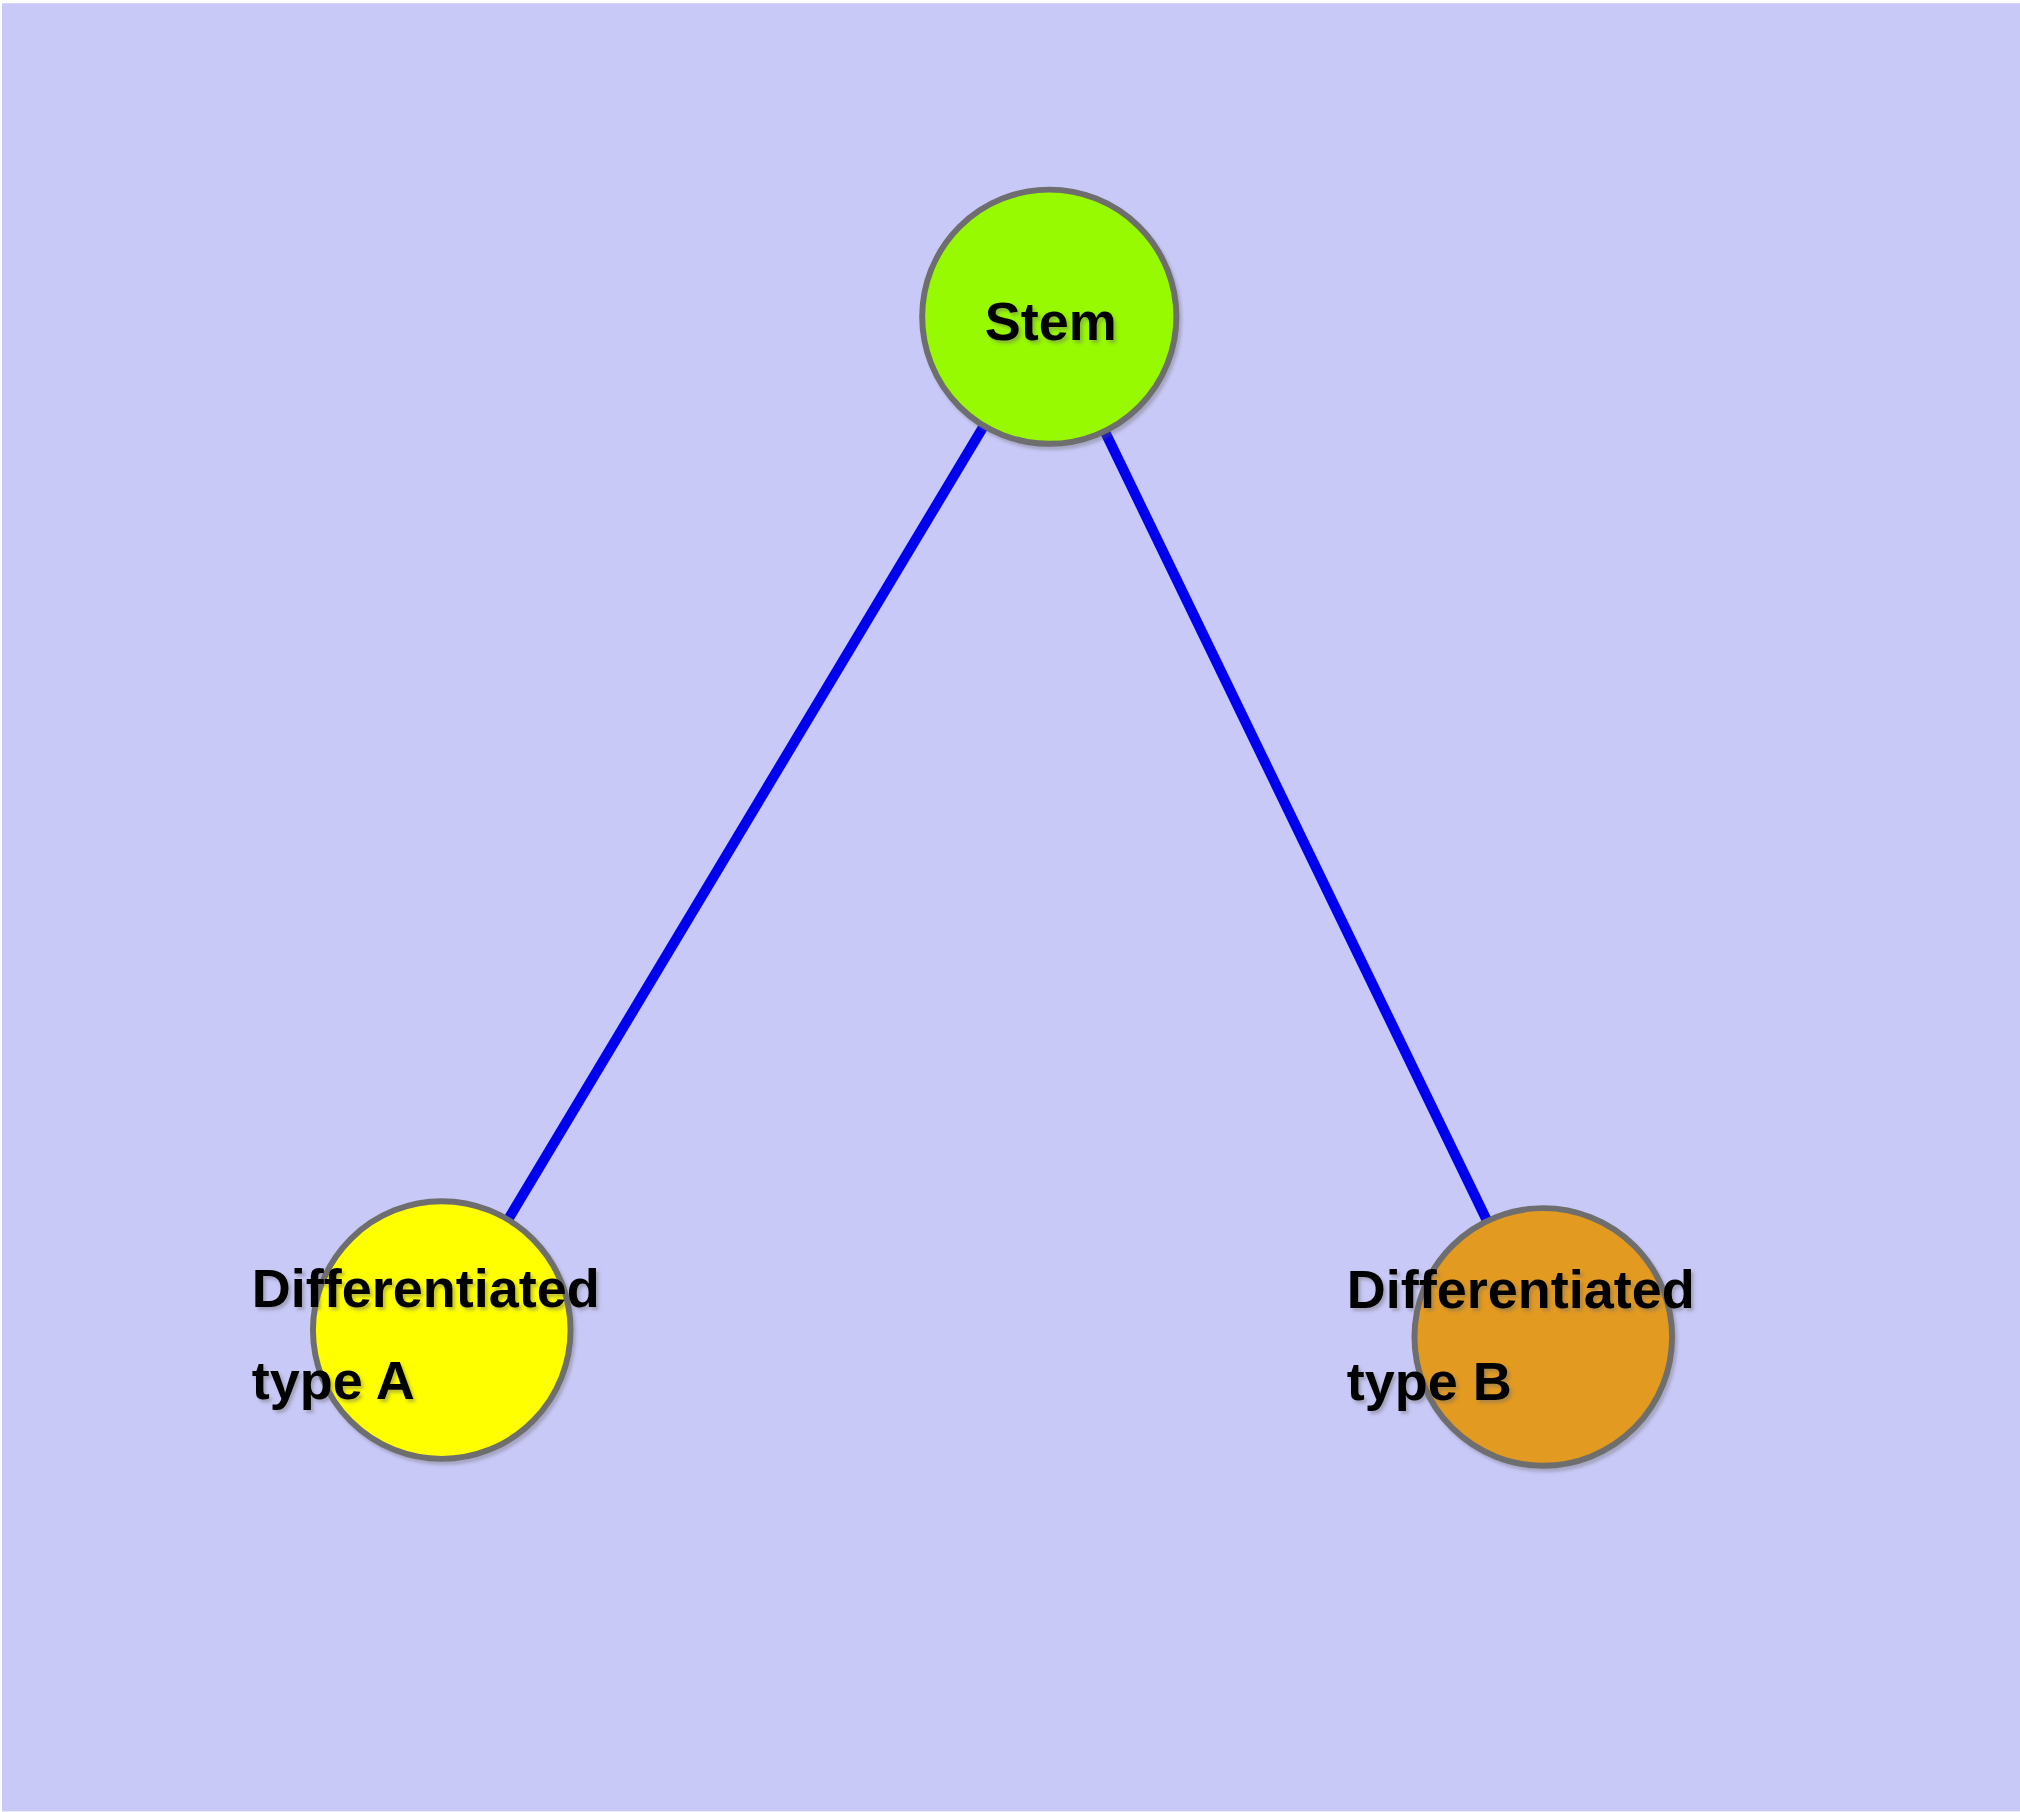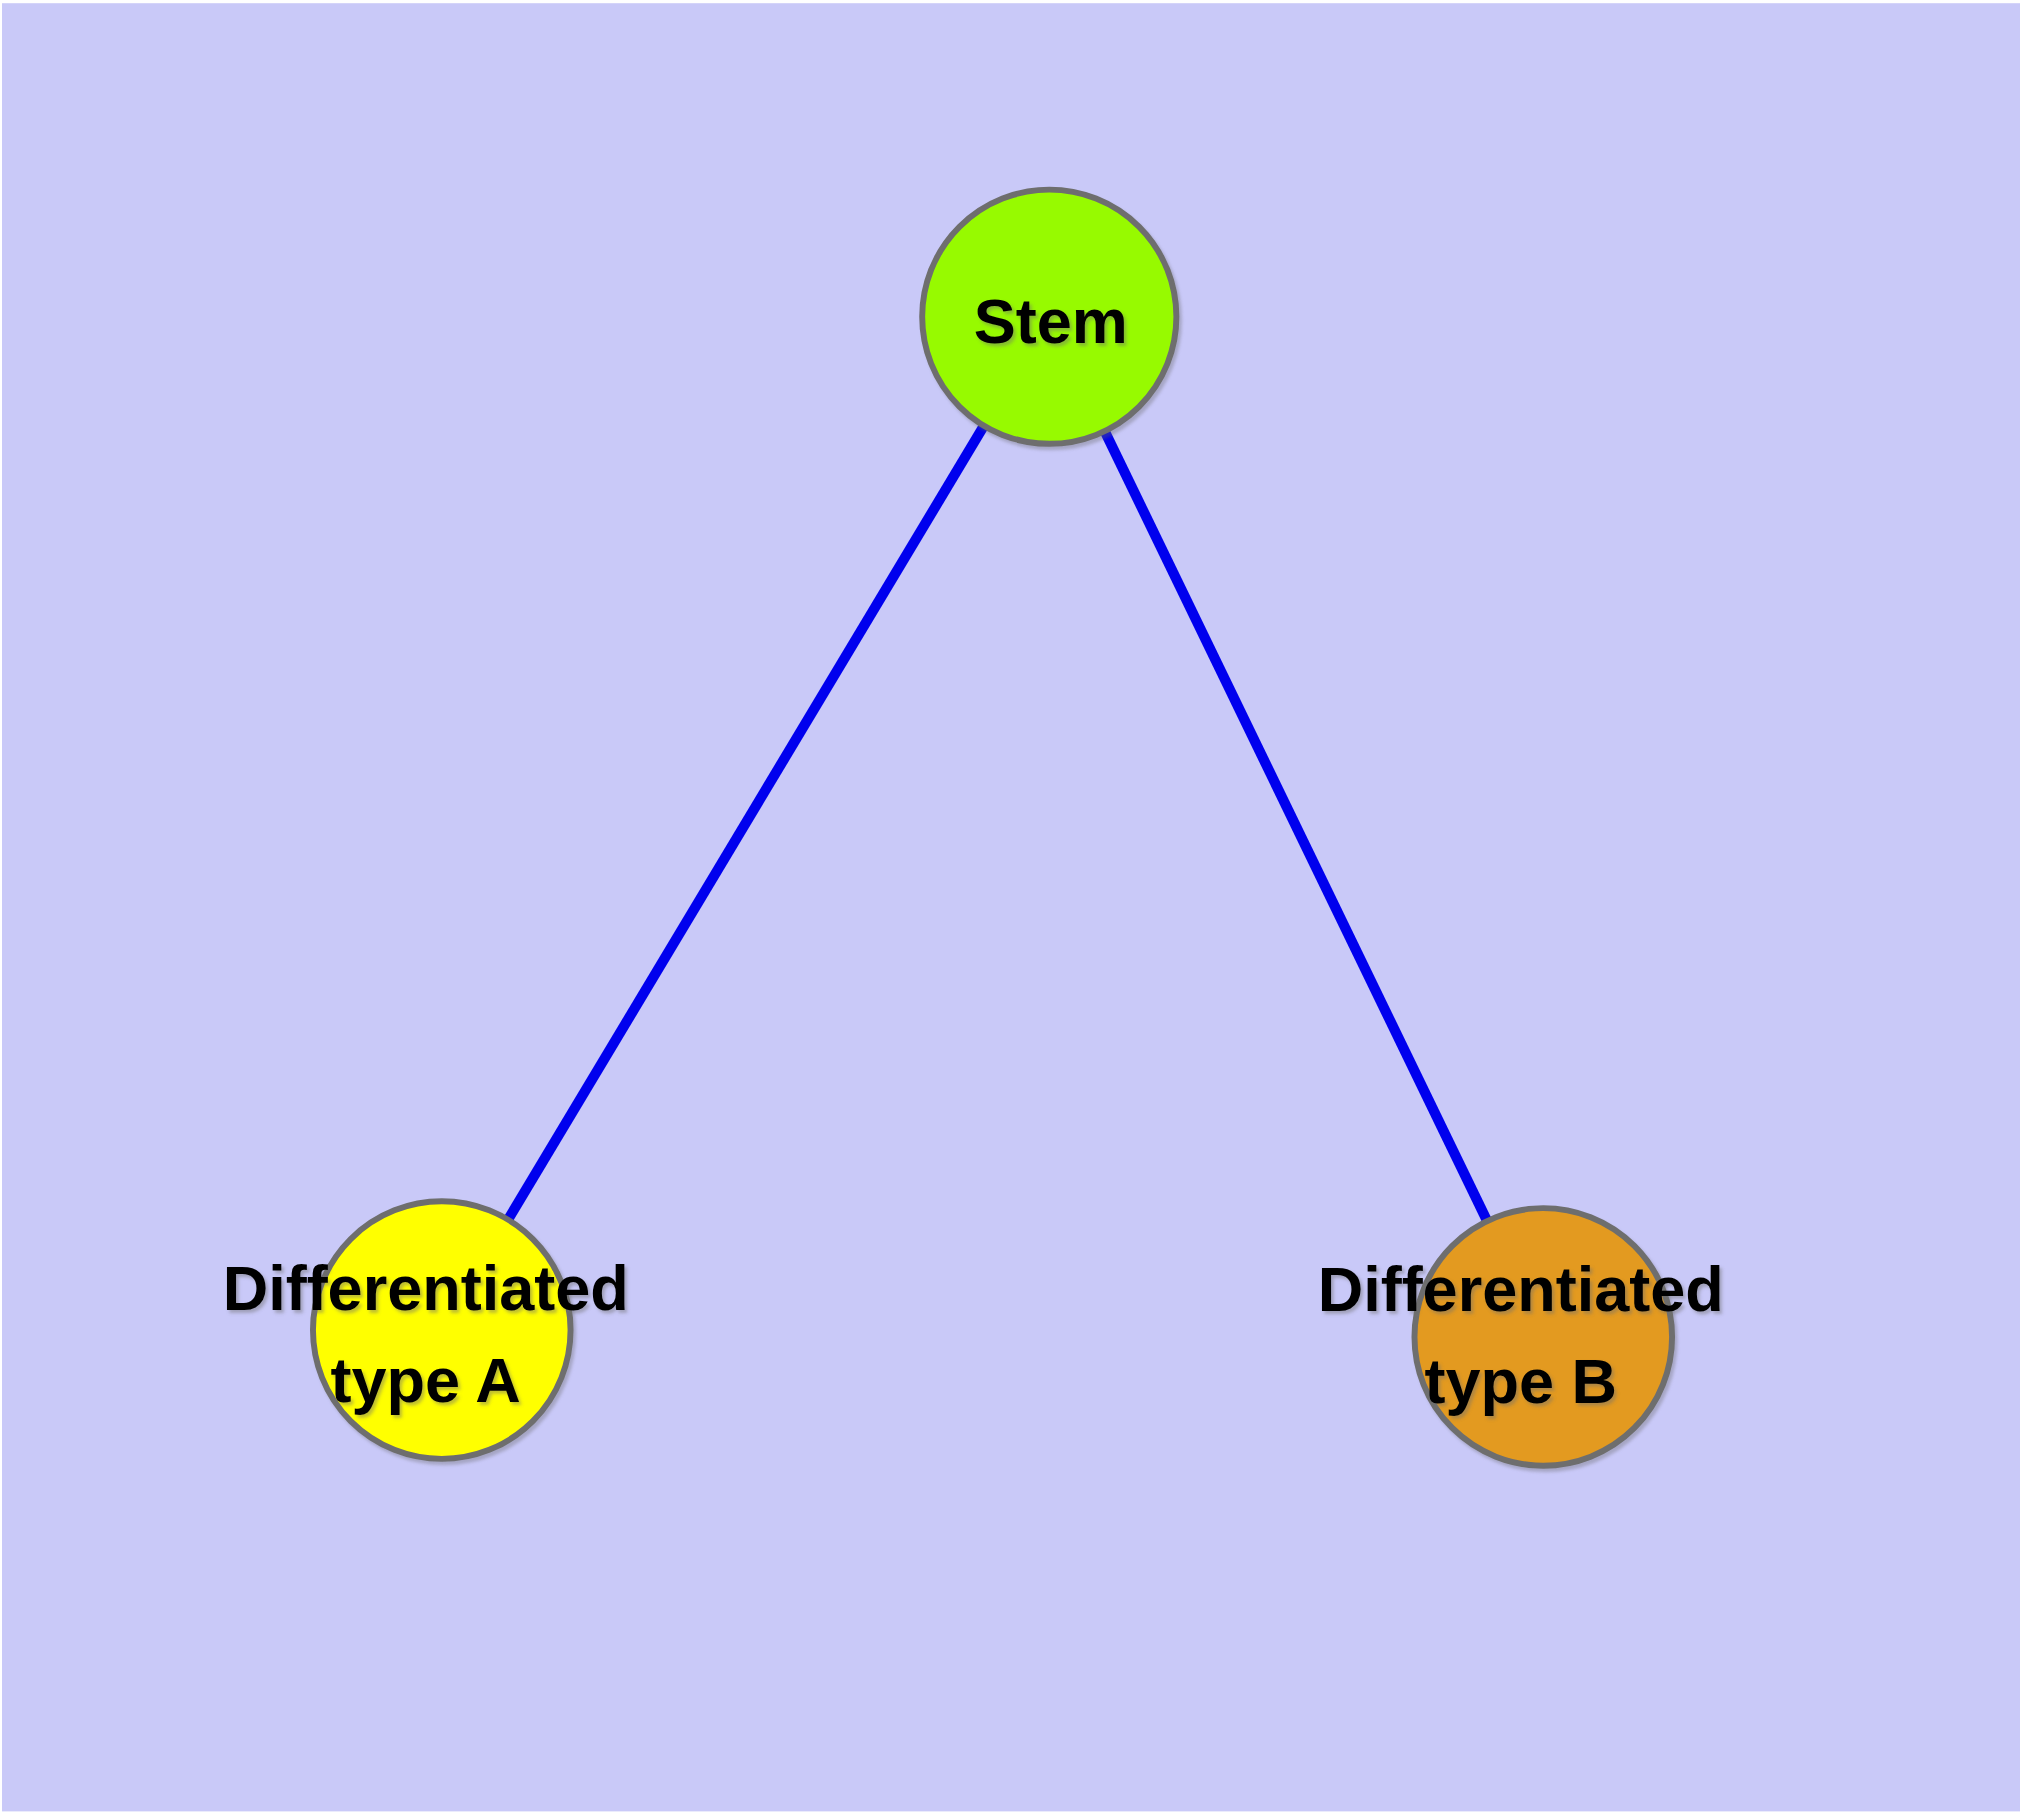--- a/index.html
+++ b/index.html
@@ -22,24 +22,23 @@
     position: absolute;
     left: 0;
     top: 0;
     width: 100%;
     height: 100%;
     display: block;
   }
   .node-label {
     position: absolute;
     transform: translate(-50%, -50%);
-    text-align: center;
     white-space: pre-line;
     font-weight: bold;
-    font-size: 63px;
+    font-size: 54px;
     line-height: 92px;
     color: #000000;
     text-shadow: 2.5px 3.4px 3.4px rgba(110,110,110,0.45);
     pointer-events: none;
   }
   .label-stem   { left: 1049px; top: 318px;  }
   .label-type-a { left: 424px;  top: 1331px; }
   .label-type-b { left: 1519px; top: 1332px; }
   .node-circle {
     filter: drop-shadow(3px 4px 2px rgba(100,100,100,0.35));

